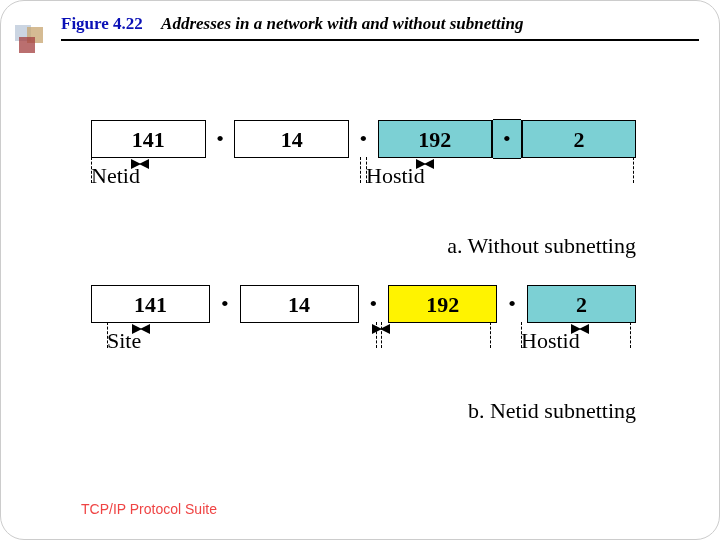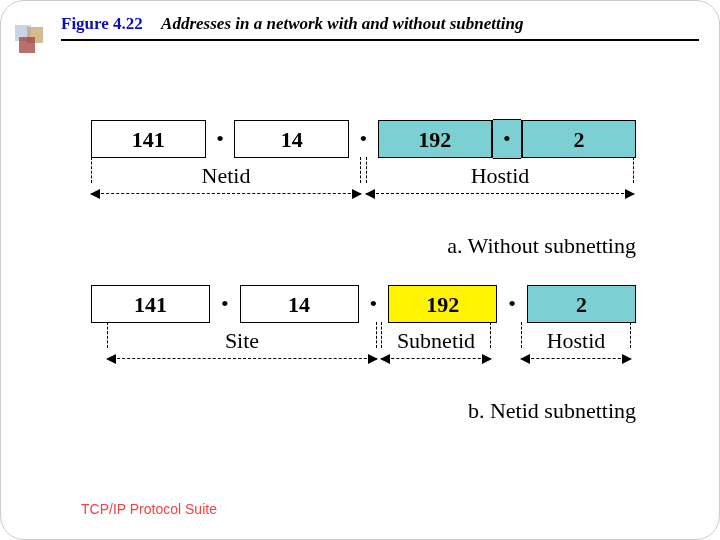--- a/index.html
+++ b/index.html
@@ -39,21 +39,21 @@
   .dot{width:30px;text-align:center;font-size:22px;line-height:38px;}
   .wA{width:120px;}  
   .wC{width:110px;}
 
   .cyan{background:#7cd0d4;}
   .yellow{background:#fff300;}
 
   .label-row{position:relative;height:60px;}
   .seg{
     position:absolute;top:0;height:100%;
-    display:flex;flex-direction:column;align-items:stretch;
+    display:flex;flex-direction:row;align-items:stretch;
   }
   .seg .dash{
     position:absolute;top:-4px;width:0;height:26px;
     border-left:1px dashed #000;
   }
   .seg .dashL{left:0;}
   .seg .dashR{right:0;}
   .seg .lbl{
     text-align:center;font-size:22px;height:30px;line-height:30px;
   }
@@ -134,21 +134,20 @@
   <div class="label-row">
     <div class="seg" style="left:16px;width:270px">
       <div class="dash dashL"></div>
         <div class="dash dashR"></div>
       <div class="lbl">Site</div>
       <div class="arrow"></div>
     </div>
     <div class="seg" style="left:290px;width:110px">
       <div class="dash dashL"></div>
         <div class="dash dashR"></div>
-      <div class="lbl">Subnetid</div>
       <div class="arrow"></div>
     </div>
     <div class="seg" style="left:430px;width:110px">
       <div class="dash dashL"></div>
         <div class="dash dashR"></div>
       <div class="lbl">Hostid</div>
       <div class="arrow"></div>
     </div>
   </div>
 

